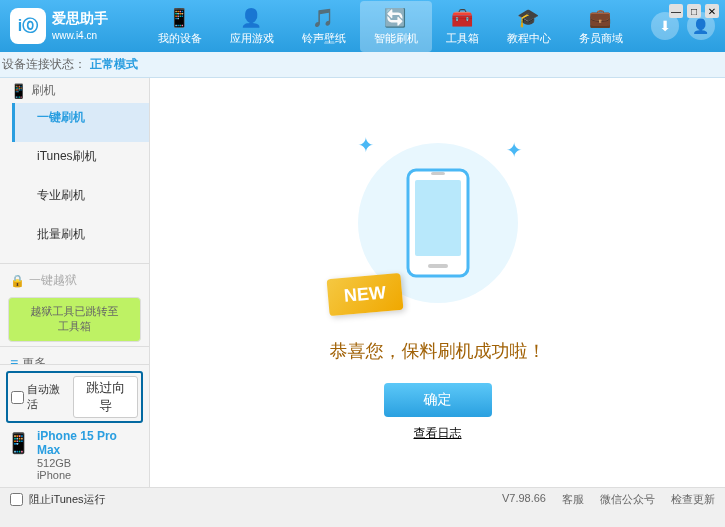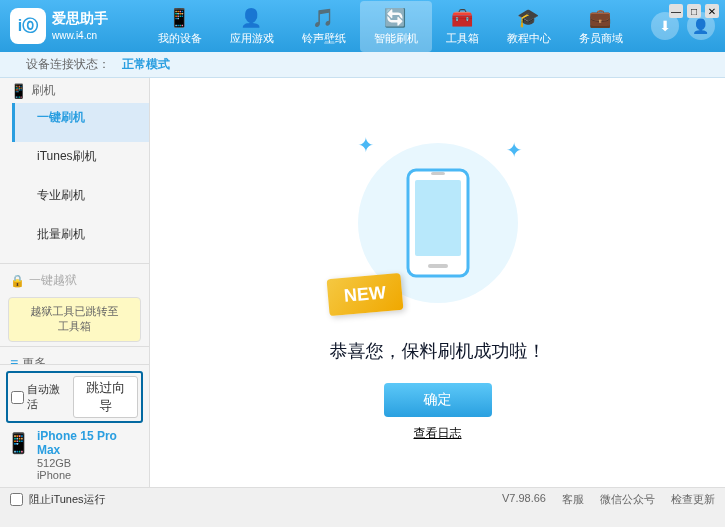--- a/index.html
+++ b/index.html
@@ -20,45 +20,45 @@
     .header-btn { width: 28px; height: 28px; background: rgba(255,255,255,0.3); border-radius: 50%; display: flex; align-items: center; justify-content: center; color: #fff; cursor: pointer; font-size: 14px; }
 
     
     .win-controls { position: absolute; top: 4px; right: 6px; display: flex; gap: 4px; }
     .win-ctrl { width: 14px; height: 14px; border-radius: 2px; display: flex; align-items: center; justify-content: center; font-size: 10px; cursor: pointer; }
     .win-ctrl.minimize { background: #e0e0e0; }
     .win-ctrl.maximize { background: #e0e0e0; }
     .win-ctrl.close { background: #e0e0e0; }
 
     
-    .status-bar { background: #e8f4fc; border-bottom: 1px solid #c8e0f0; padding: 4px 26px; font-size: 12px; color: #333; display: flex; align-items: center; gap: 12px; }
+    .status-bar { background: #e8f4fc; border-bottom: 1px solid #c8e0f0; padding: 4px 2px; font-size: 12px; color: #333; display: flex; align-items: center; gap: 4px; }
     .status-bar .status-label { color: #666; }
     .status-bar .status-value { color: #2a9ee0; font-weight: bold; }
 
     
     .main { display: flex; height: calc(527px - 60px - 28px - 30px); }
     .sidebar-section { margin-bottom: 4px; }
     .sidebar-section-header { display: flex; align-items: center; padding: 4px 10px; color: #666; font-size: 12px; }
     .sidebar-section-header .section-icon { margin-right: 4px; font-size: 14px; color: #2a9ee0; }
     .sidebar-item { padding: 6px 14px 16px 22px; cursor: pointer; color: #333; font-size: 12px; border-left: 3px solid transparent; margin-left: 12px; }
     .sidebar-item.active { background: #daeaf8; border-left: 3px solid #2a9ee0; color: #2a9ee0; font-weight: bold; }
     .sidebar-divider { height: 1px; background: #ddd; margin: 4px 0; }
     .sidebar-disabled { padding: 4px 10px; color: #aaa; font-size: 12px; display: flex; align-items: center; gap: 4px; }
     .sidebar-disabled .lock-icon { font-size: 12px; }
-    .sidebar-notice { margin: 4px 8px; padding: 6px 8px; background: #fef9c3; border: 1px solid #ddd; border-radius: 4px; font-size: 11px; color: #666; text-align: center; line-height: 1.4; }
+    .sidebar-notice { margin: 4px 8px; padding: 6px 8px; background: #bef264; border: 1px solid #ddd; border-radius: 4px; font-size: 11px; color: #666; text-align: center; line-height: 1.4; }
 
     
     .content { flex: 1; display: flex; flex-direction: column; align-items: center; justify-content: center; background: #fff; position: relative; }
     .success-illustration { position: relative; width: 200px; height: 200px; display: flex; align-items: center; justify-content: center; }
     .circle-bg { width: 160px; height: 160px; background: #e8f7fe; border-radius: 50%; display: flex; align-items: center; justify-content: center; position: relative; }
     .new-badge { position: absolute; bottom: 10px; left: -10px; background: linear-gradient(135deg, #f5c842, #f0a800); color: #fff; font-weight: bold; font-size: 18px; padding: 8px 16px; border-radius: 4px; transform: rotate(-5deg); box-shadow: 2px 2px 6px rgba(0,0,0,0.2); }
     .sparkle { position: absolute; color: #4ab8f5; font-size: 20px; }
     .sparkle.tl { top: 10px; left: 20px; }
     .sparkle.tr { top: 15px; right: 15px; }
-    .success-text { font-size: 18px; color: #0f172a; margin: 16px 0 20px; }
+    .success-text { font-size: 18px; color: #a16207; margin: 16px 0 20px; }
     .confirm-btn { background: linear-gradient(180deg, #5cc8f8, #2aa0e0); color: #fff; border: none; border-radius: 4px; padding: 8px 40px; font-size: 14px; cursor: pointer; margin-bottom: 8px; }
     .log-link { color: #000000; font-size: 12px; cursor: pointer; text-decoration: underline; }
     .auto-controls { display: flex; align-items: center; gap: 4px; margin-bottom: 6px; padding: 3px; border: 2px solid #0369a1; border-radius: 3px; }
     .checkbox-item { display: flex; align-items: center; gap: 3px; font-size: 11px; color: #333; cursor: pointer; }
     .checkbox-item input { cursor: pointer; }
     .btn-small { background: #fff; border: 1px solid #ccc; border-radius: 3px; padding: 2px 6px; font-size: 13px; cursor: pointer; color: #333; }
     .device-info { display: flex; align-items: flex-start; gap: 6px; }
     .device-icon { color: #2a9ee0; font-size: 20px; margin-top: 2px; }
     .device-details { font-size: 12px; }
     .device-name { color: #2a9ee0; font-weight: bold; font-size: 12px; }

